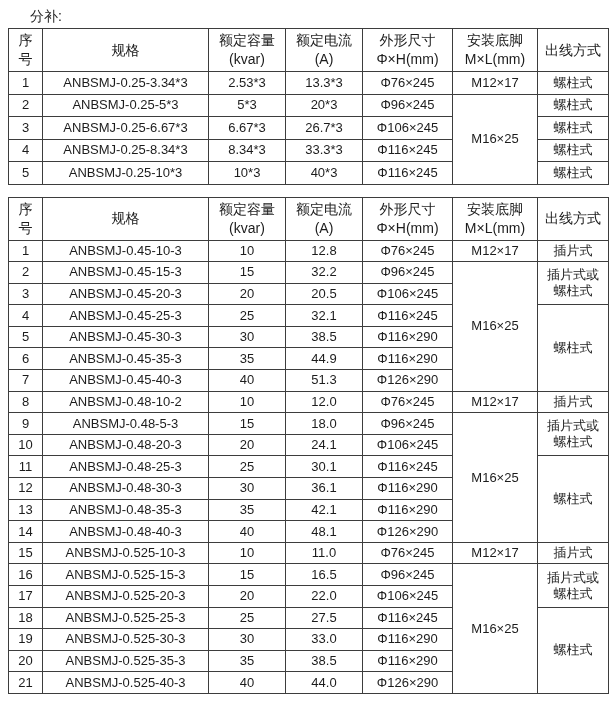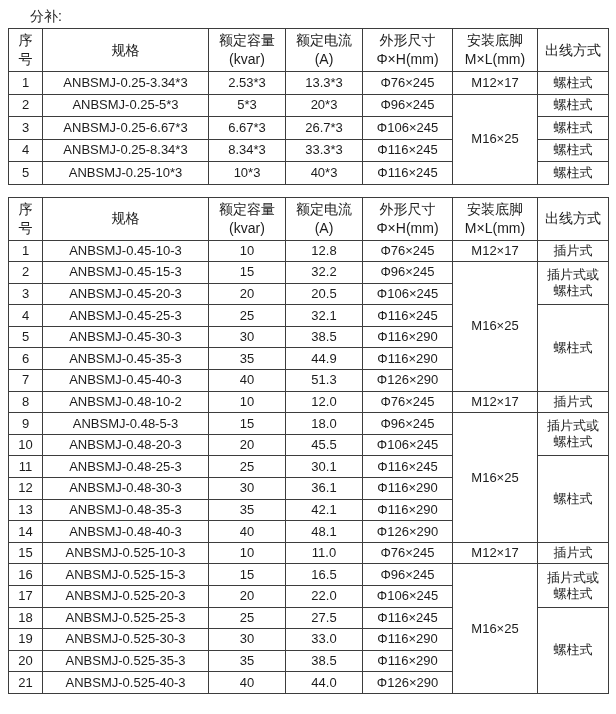--- a/index.html
+++ b/index.html
@@ -214,21 +214,21 @@
             <td>18.0</td>
             <td>Φ96×245</td>
             <td rowspan="6">M16×25</td>
             <td rowspan="2">插片式或
 螺柱式</td>
           </tr>
           <tr>
             <td>10</td>
             <td>ANBSMJ-0.48-20-3</td>
             <td>20</td>
-            <td>45.5</td>
+            <td>24.1</td>
             <td>Φ106×245</td>
           </tr>
           <tr>
             <td>11</td>
             <td>ANBSMJ-0.48-25-3</td>
             <td>25</td>
             <td>30.1</td>
             <td>Φ116×245</td>
             <td rowspan="4">螺柱式</td>
           </tr>

